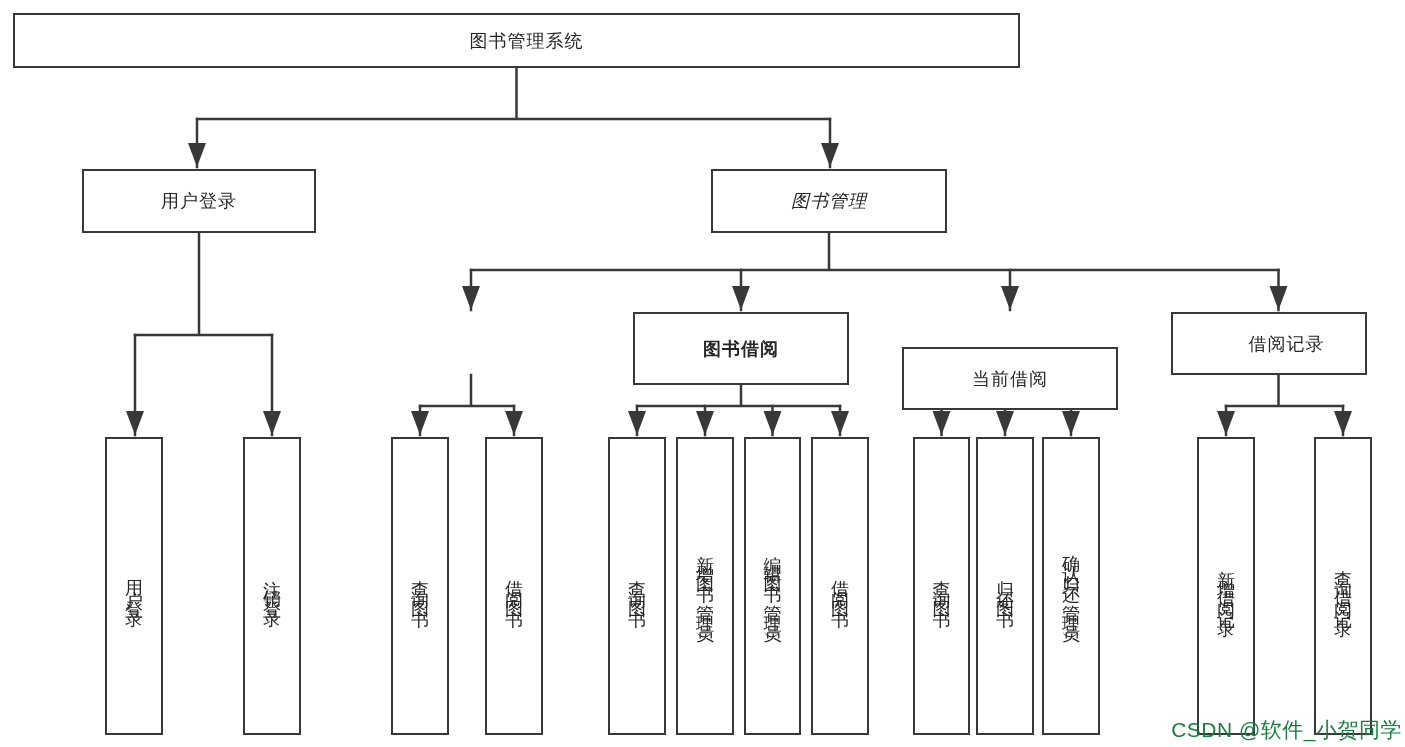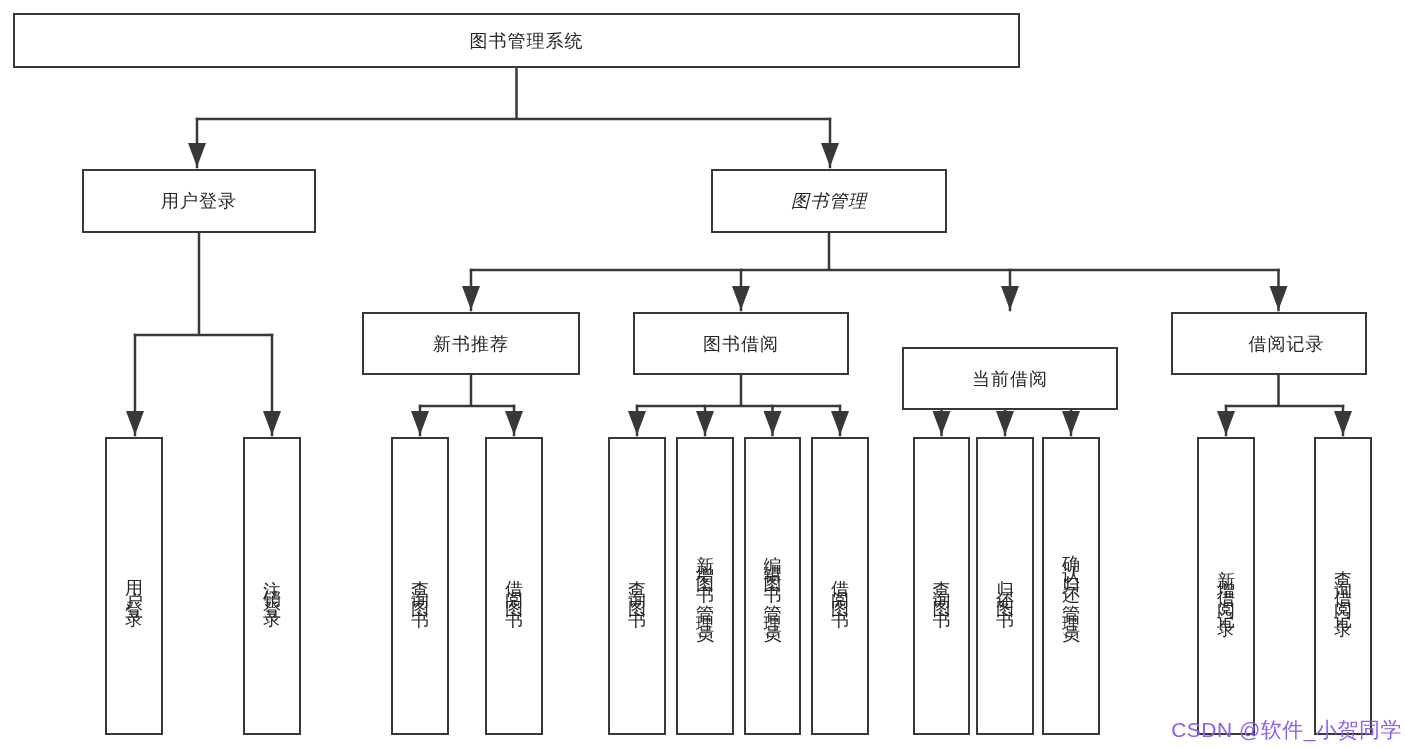--- a/index.html
+++ b/index.html
@@ -45,21 +45,21 @@
     line-height: 1;
     white-space: nowrap;
   }
   
   .n-root  { left: 13px;  top: 13px;  width: 1007px; height: 55px; padding-left: 20px; }
   
   .n-l2a   { left: 82px;  top: 169px; width: 234px;  height: 64px; }
   .n-l2b   { left: 711px; top: 169px; width: 236px;  height: 64px; font-style: italic; }
   
   .n-l3a   { left: 362px;  top: 312px; width: 218px; height: 63px; }
-  .n-l3b   { left: 633px;  top: 312px; width: 216px; height: 63px; }
+  .n-l3b   { left: 633px;  top: 312px; width: 216px; height: 73px; font-weight: bold; }
   .n-l3c   { left: 902px;  top: 312px; width: 216px; height: 63px; margin-top: 35px; }
   .n-l3d   { left: 1171px; top: 312px; width: 196px; height: 63px; padding-left: 35px; }
   
   .leaf    { top: 437px; height: 298px; width: 58px; }
   .n-g1a { left: 105px; }
   .n-g1b { left: 243px; }
   .n-g2a { left: 391px; }
   .n-g2b { left: 485px; }
   .n-g3a { left: 608px; }
   .n-g3b { left: 676px; }
@@ -68,21 +68,21 @@
   .n-g4a { left: 913px; width: 57px; }
   .n-g4b { left: 976px; }
   .n-g4c { left: 1042px; }
   .n-g5a { left: 1197px; }
   .n-g5b { left: 1314px; }
   .watermark {
     position: absolute;
     right: 3px;
     bottom: 3px;
     font-size: 21px;
-    color: #8b5cf6;
+    color: #15803d;
     letter-spacing: 0.5px;
     z-index: 3;
     white-space: nowrap;
   }
 </style>
 </head>
 <body>
 
 <div class="canvas">
 
@@ -127,21 +127,20 @@
       <line x1="1226" y1="406" x2="1226" y2="435" marker-end="url(#arrow)"></line>
       <line x1="1343" y1="406" x2="1343" y2="435" marker-end="url(#arrow)"></line>
     </g>
   </svg>
 
   <div class="node root n-root">图书管理系统</div>
 
   <div class="node n-l2a">用户登录</div>
   <div class="node n-l2b">图书管理</div>
 
-  <div class="node n-l3a">新书推荐</div>
   <div class="node n-l3b">图书借阅</div>
   <div class="node n-l3c">当前借阅</div>
   <div class="node n-l3d">借阅记录</div>
 
   <div class="node leaf n-g1a">
     <span class="vtext">用户登录</span>
   </div>
   <div class="node leaf n-g1b">
     <span class="vtext">注销登录</span>
   </div>

